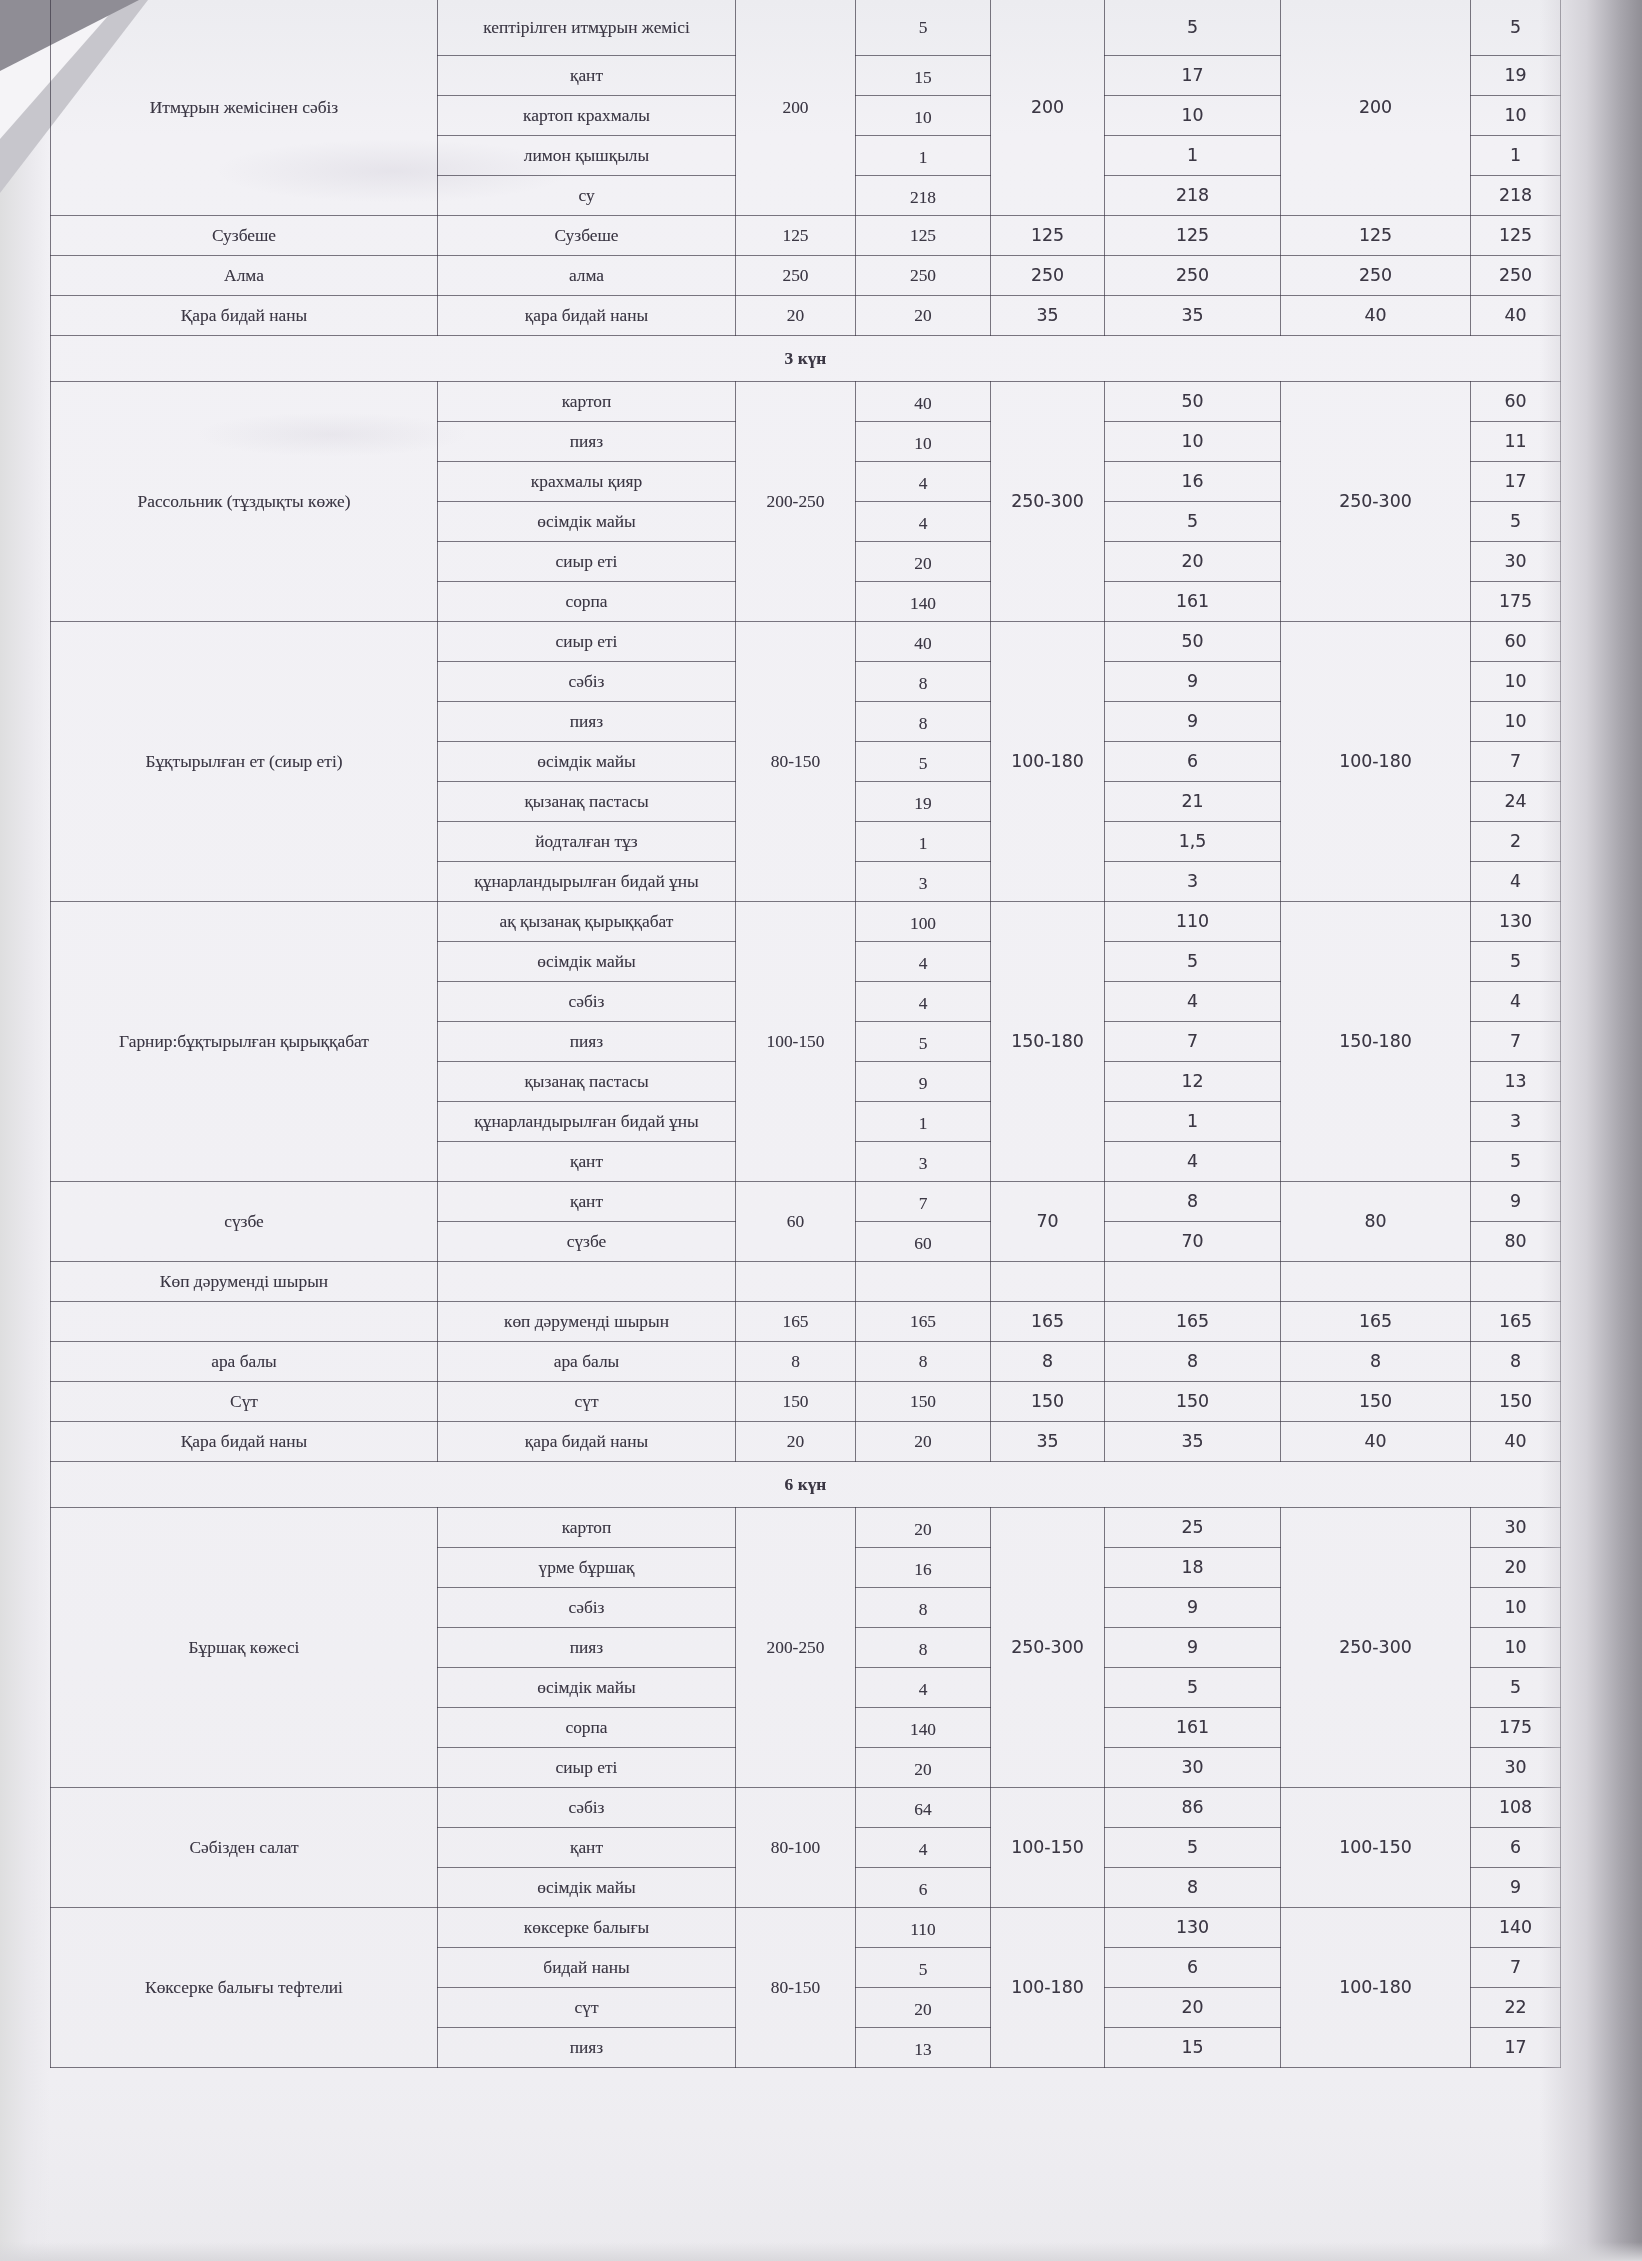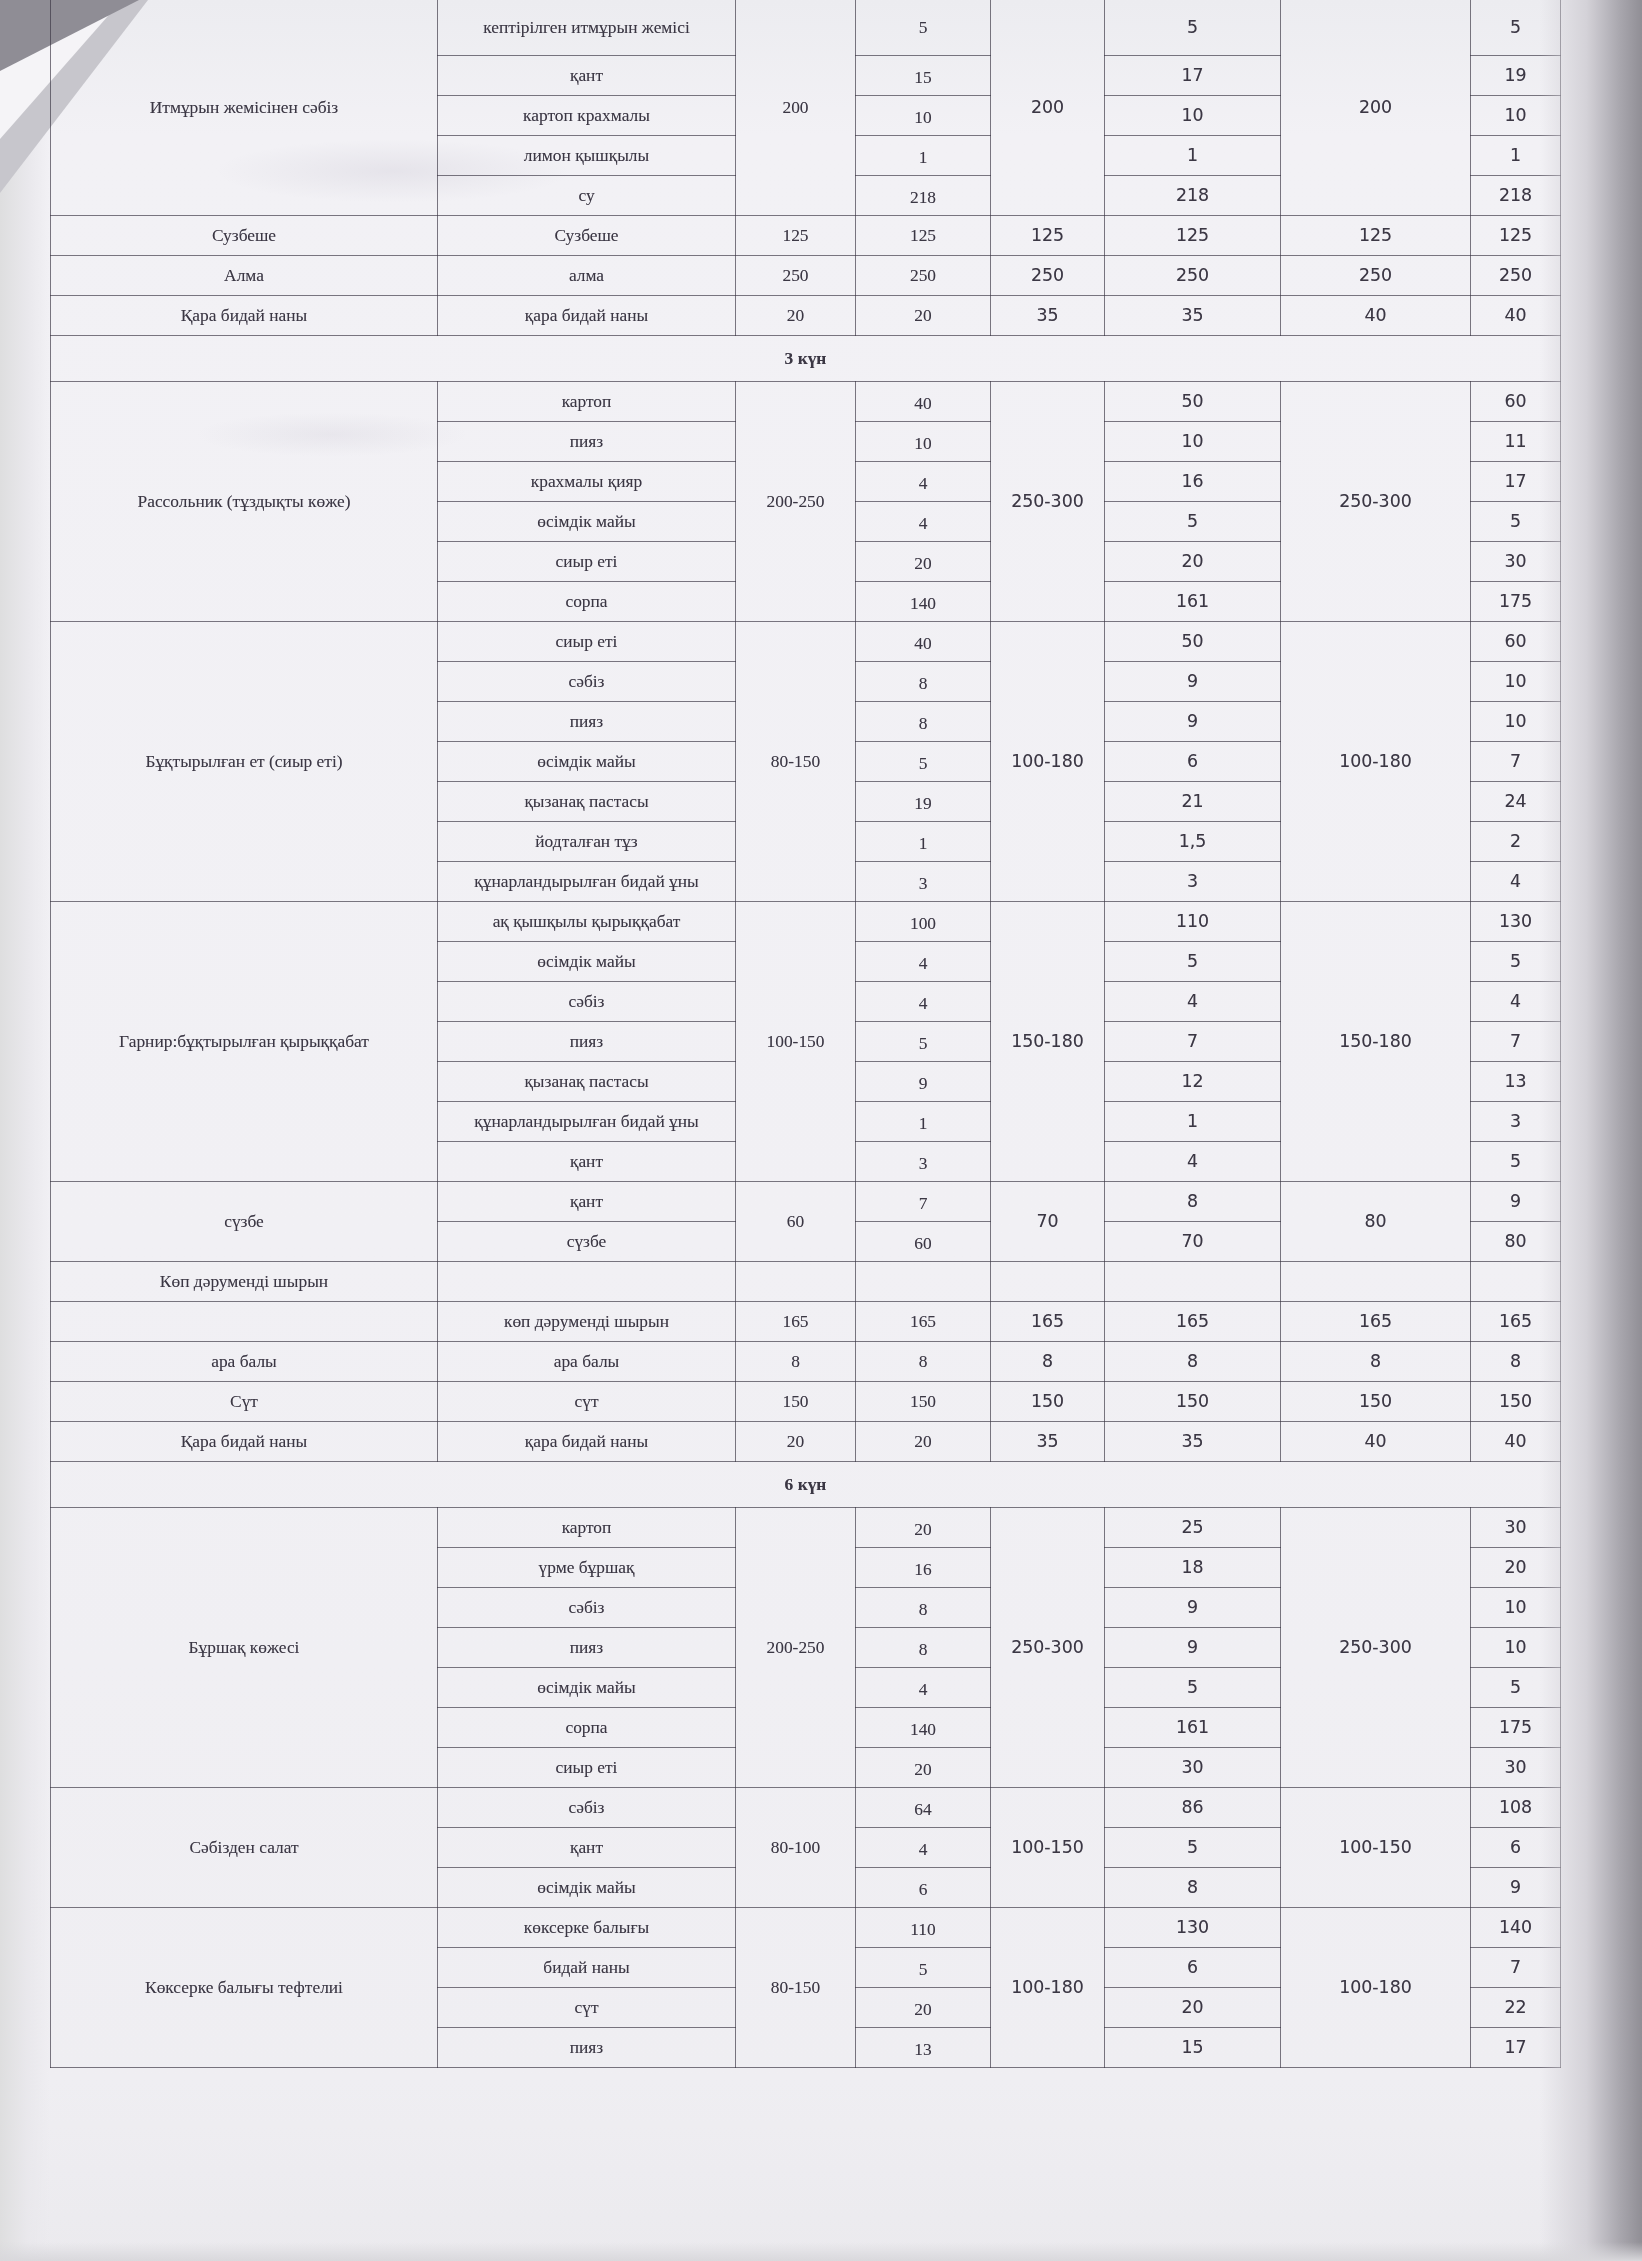--- a/index.html
+++ b/index.html
@@ -247,21 +247,21 @@
         <td class="c8">2</td>
       </tr>
       <tr>
         <td class="c2">құнарландырылған бидай ұны</td>
         <td class="c4 top">3</td>
         <td class="c6">3</td>
         <td class="c8">4</td>
       </tr>
       <tr>
         <td class="c1 top" rowspan="7">Гарнир:бұқтырылған қырыққабат</td>
-        <td class="c2">ақ қышқылы қырыққабат</td>
+        <td class="c2">ақ қызанақ қырыққабат</td>
         <td class="c3 top" rowspan="7">100-150</td>
         <td class="c4 top">100</td>
         <td class="c5 top" rowspan="7">150-180</td>
         <td class="c6">110</td>
         <td class="c7 top" rowspan="7">150-180</td>
         <td class="c8">130</td>
       </tr>
       <tr>
         <td class="c2">өсімдік майы</td>
         <td class="c4 top">4</td>

